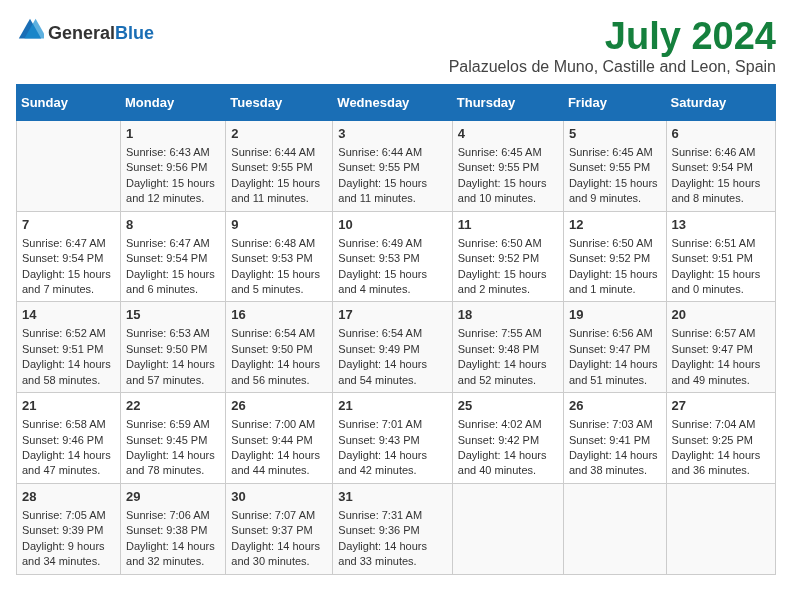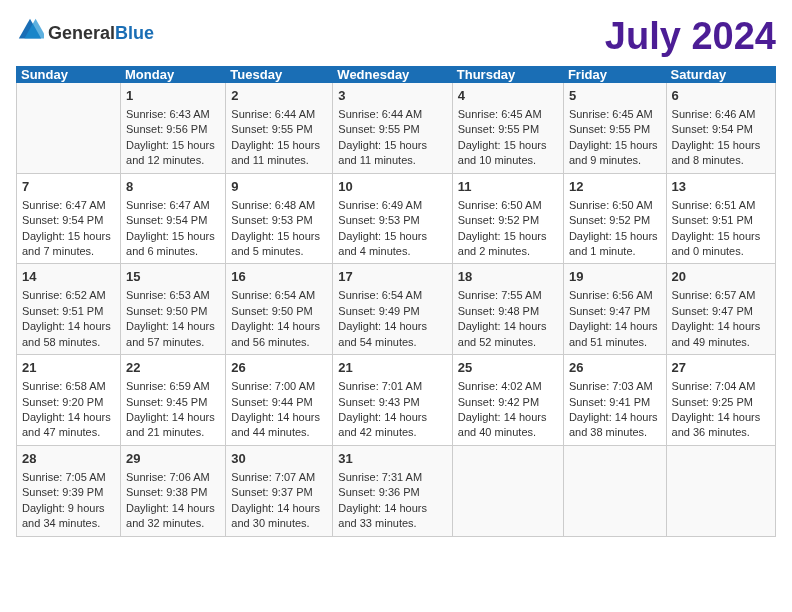--- a/index.html
+++ b/index.html
@@ -24,36 +24,36 @@
     .logo-icon {
       width: 28px;
       height: 28px;
     }
     .title-block {
       text-align: right;
     }
     .main-title {
       font-size: 38px;
       font-weight: bold;
-      color: #4c1d95;
+      color: #15803d;
       line-height: 1.1;
     }
     .subtitle {
       font-size: 16px;
       color: #444;
     }
     table {
       width: 100%;
       border-collapse: collapse;
       font-size: 11px;
     }
     thead tr th {
       background-color: #1a6eb5;
       color: #fff;
-      padding: 0 4px;
+      padding: 10px 4px;
       text-align: left;
       font-size: 13px;
       font-weight: bold;
       border: 1px solid #1a6eb5;
     }
     tbody tr td {
       border: 1px solid #ccc;
       vertical-align: top;
       padding: 4px 5px;
       min-height: 80px;
@@ -84,20 +84,21 @@
     <svg class="logo-icon" viewBox="0 0 40 40">
       <polygon points="20,4 36,32 4,32" fill="#1a6eb5"></polygon>
       <polygon points="28,4 44,32 12,32" fill="#1a8fd1" opacity="0.7"></polygon>
     </svg>
     <div>
       <span style="font-size:18px;font-weight:bold;color:#333;">General</span><span style="font-size:18px;font-weight:bold;color:#1a6eb5;">Blue</span>
     </div>
   </div>
   <div class="title-block">
     <div class="main-title">July 2024</div>
+    <div class="subtitle">Palazuelos de Muno, Castille and Leon, Spain</div>
   </div>
 </div>
 
 <table>
   <thead>
     <tr>
     <th>Sunday</th>
         <th>Monday</th>
         <th>Tuesday</th>
         <th>Wednesday</th>
@@ -231,28 +232,28 @@
           <span class="day-num">20</span>
           <div>Sunrise: 6:57 AM</div>
           <div>Sunset: 9:47 PM</div>
           <div>Daylight: 14 hours and 49 minutes.</div>
         </td>
       </tr>
       <tr>
         <td>
           <span class="day-num">21</span>
           <div>Sunrise: 6:58 AM</div>
-          <div>Sunset: 9:20 PM</div>
+          <div>Sunset: 9:46 PM</div>
           <div>Daylight: 14 hours and 47 minutes.</div>
         </td>
         <td>
           <span class="day-num">22</span>
           <div>Sunrise: 6:59 AM</div>
           <div>Sunset: 9:45 PM</div>
-          <div>Daylight: 14 hours and 21 minutes.</div>
+          <div>Daylight: 14 hours and 78 minutes.</div>
         </td>
         <td>
           <span class="day-num">26</span>
           <div>Sunrise: 7:00 AM</div>
           <div>Sunset: 9:44 PM</div>
           <div>Daylight: 14 hours and 44 minutes.</div>
         </td>
         <td>
           <span class="day-num">21</span>
           <div>Sunrise: 7:01 AM</div>

